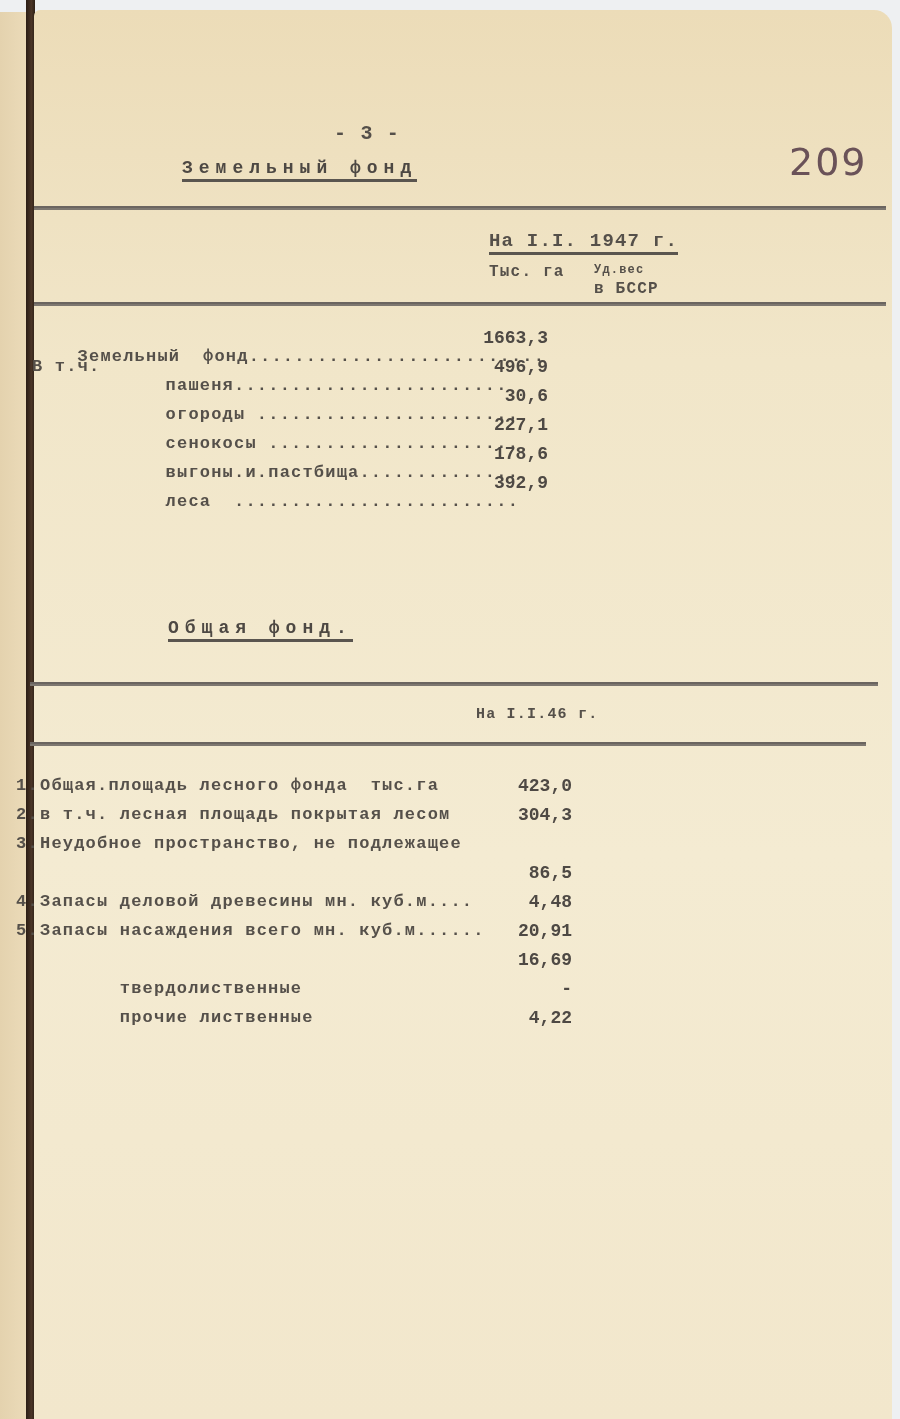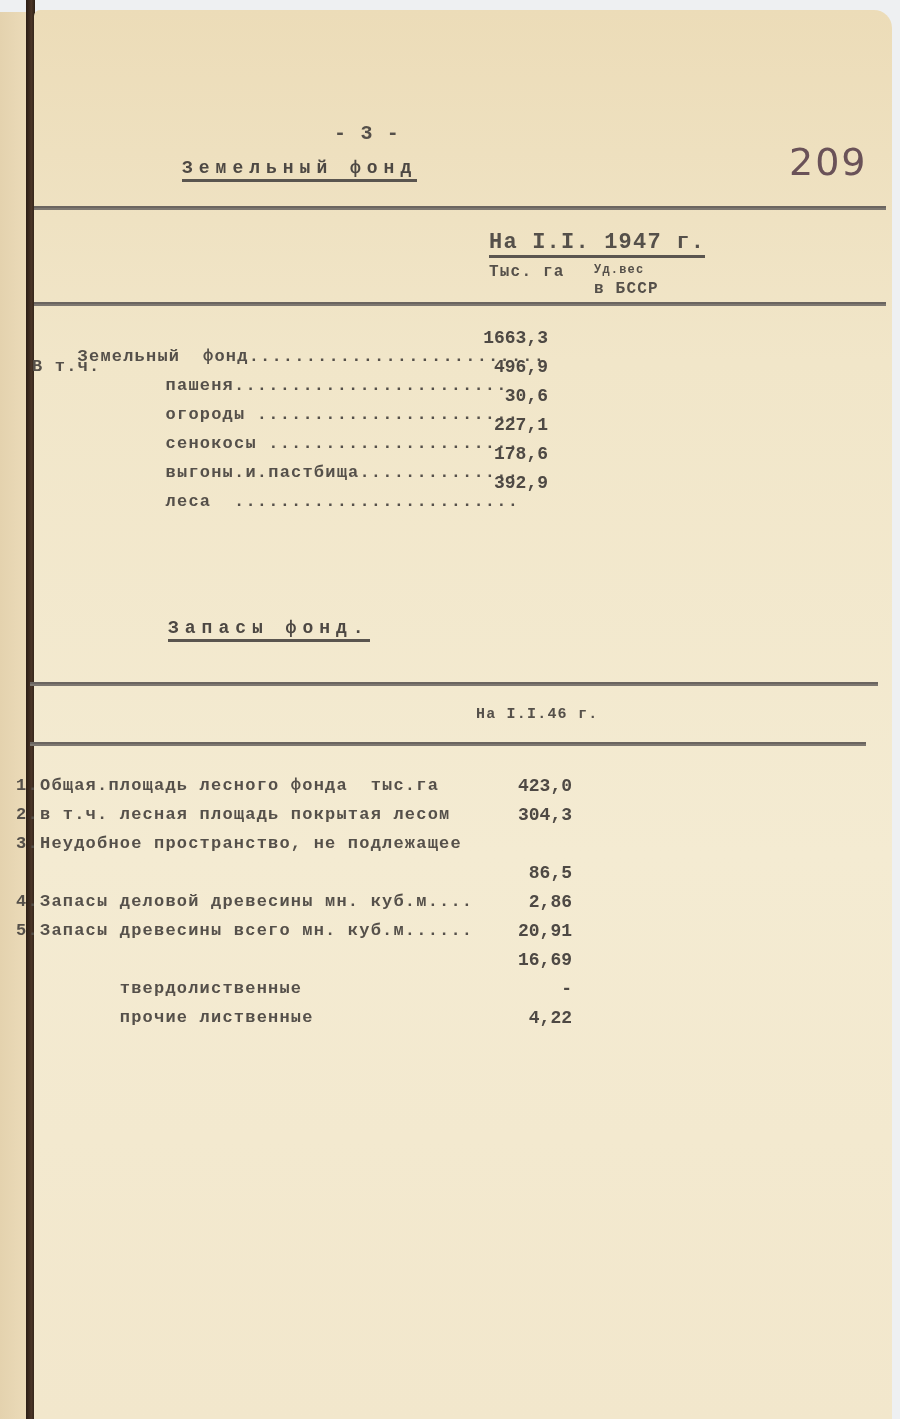--- a/index.html
+++ b/index.html
@@ -37,21 +37,21 @@
 
 <div class="page">
 
   <div class="abs type" style="left:300px; top:112px; font-size:20px;">- 3 -</div>
   <div class="abs folio" style="left:755px; top:130px;">209</div>
 
   <div class="abs heading" style="left:148px; top:148px;">Земельный фонд</div>
 
   <div class="rule" style="left:0px; top:196px; width:852px;"></div>
 
-  <div class="abs type" style="left:455px; top:220px; font-size:22px; border-bottom:3px solid #5a554f;">На I.I. 1947 г.</div>
+  <div class="abs type" style="left:455px; top:220px; font-size:19px; border-bottom:3px solid #5a554f;">На I.I. 1947 г.</div>
   <div class="abs type" style="left:455px; top:253px; font-size:16px;">Тыс. га</div>
   <div class="abs type" style="left:560px; top:253px; font-size:12px;">Уд.вес</div>
   <div class="abs type" style="left:560px; top:270px; font-size:16px;">в БССР</div>
 
   <div class="rule" style="left:0px; top:292px; width:852px;"></div>
 
   <div class="abs type" style="left:-2px; top:318px;">
     <span>Земельный  фонд</span><span>..........................</span>
   </div>
   <div class="val" style="left:430px; top:318px; width:84px;">1663,3</div>
@@ -75,45 +75,45 @@
   <div class="abs type" style="left:86px; top:434px;">
     <span>выгоны.и.пастбища</span><span>..............</span>
   </div>
   <div class="val" style="left:430px; top:434px; width:84px;">178,6</div>
 
   <div class="abs type" style="left:86px; top:463px;">
     <span>леса</span><span>  .........................</span>
   </div>
   <div class="val" style="left:430px; top:463px; width:84px;">392,9</div>
 
-  <div class="abs heading" style="left:134px; top:608px;">Запасы фонд.</div>
+  <div class="abs heading" style="left:134px; top:608px;">Общая фонд.</div>
 
   <div class="rule" style="left:-4px; top:672px; width:848px;"></div>
   <div class="abs type" style="left:442px; top:696px; font-size:15px;">На I.I.46 г.</div>
   <div class="rule" style="left:-4px; top:732px; width:836px;"></div>
 
   <div class="abs type" style="left:-18px; top:766px;">1.</div>
   <div class="abs type" style="left:6px; top:766px;">Общая.площадь лесного фонда  тыс.га</div>
   <div class="val" style="left:460px; top:766px; width:78px;">423,0</div>
 
   <div class="abs type" style="left:-18px; top:795px;">2.</div>
   <div class="abs type" style="left:6px; top:795px;">в т.ч. лесная площадь покрытая лесом</div>
   <div class="val" style="left:460px; top:795px; width:78px;">304,3</div>
 
   <div class="abs type" style="left:-18px; top:824px;">3.</div>
   <div class="abs type" style="left:6px; top:824px;">Неудобное пространство, не подлежащее</div>
 
   <div class="val" style="left:460px; top:853px; width:78px;">86,5</div>
 
   <div class="abs type" style="left:-18px; top:882px;">4.</div>
   <div class="abs type" style="left:6px; top:882px;">Запасы деловой древесины мн. куб.м....</div>
-  <div class="val" style="left:460px; top:882px; width:78px;">2,86</div>
+  <div class="val" style="left:460px; top:882px; width:78px;">4,48</div>
 
   <div class="abs type" style="left:-18px; top:911px;">5.</div>
-  <div class="abs type" style="left:6px; top:911px;">Запасы древесины всего мн. куб.м......</div>
+  <div class="abs type" style="left:6px; top:911px;">Запасы насаждения всего мн. куб.м......</div>
   <div class="val" style="left:460px; top:911px; width:78px;">20,91</div>
 
   <div class="val" style="left:460px; top:940px; width:78px;">16,69</div>
 
   <div class="abs type" style="left:6px; top:969px;">       твердолиственные</div>
   <div class="val" style="left:460px; top:969px; width:78px;">-</div>
 
   <div class="abs type" style="left:6px; top:998px;">       прочие лиственные</div>
   <div class="val" style="left:460px; top:998px; width:78px;">4,22</div>
 </div>

